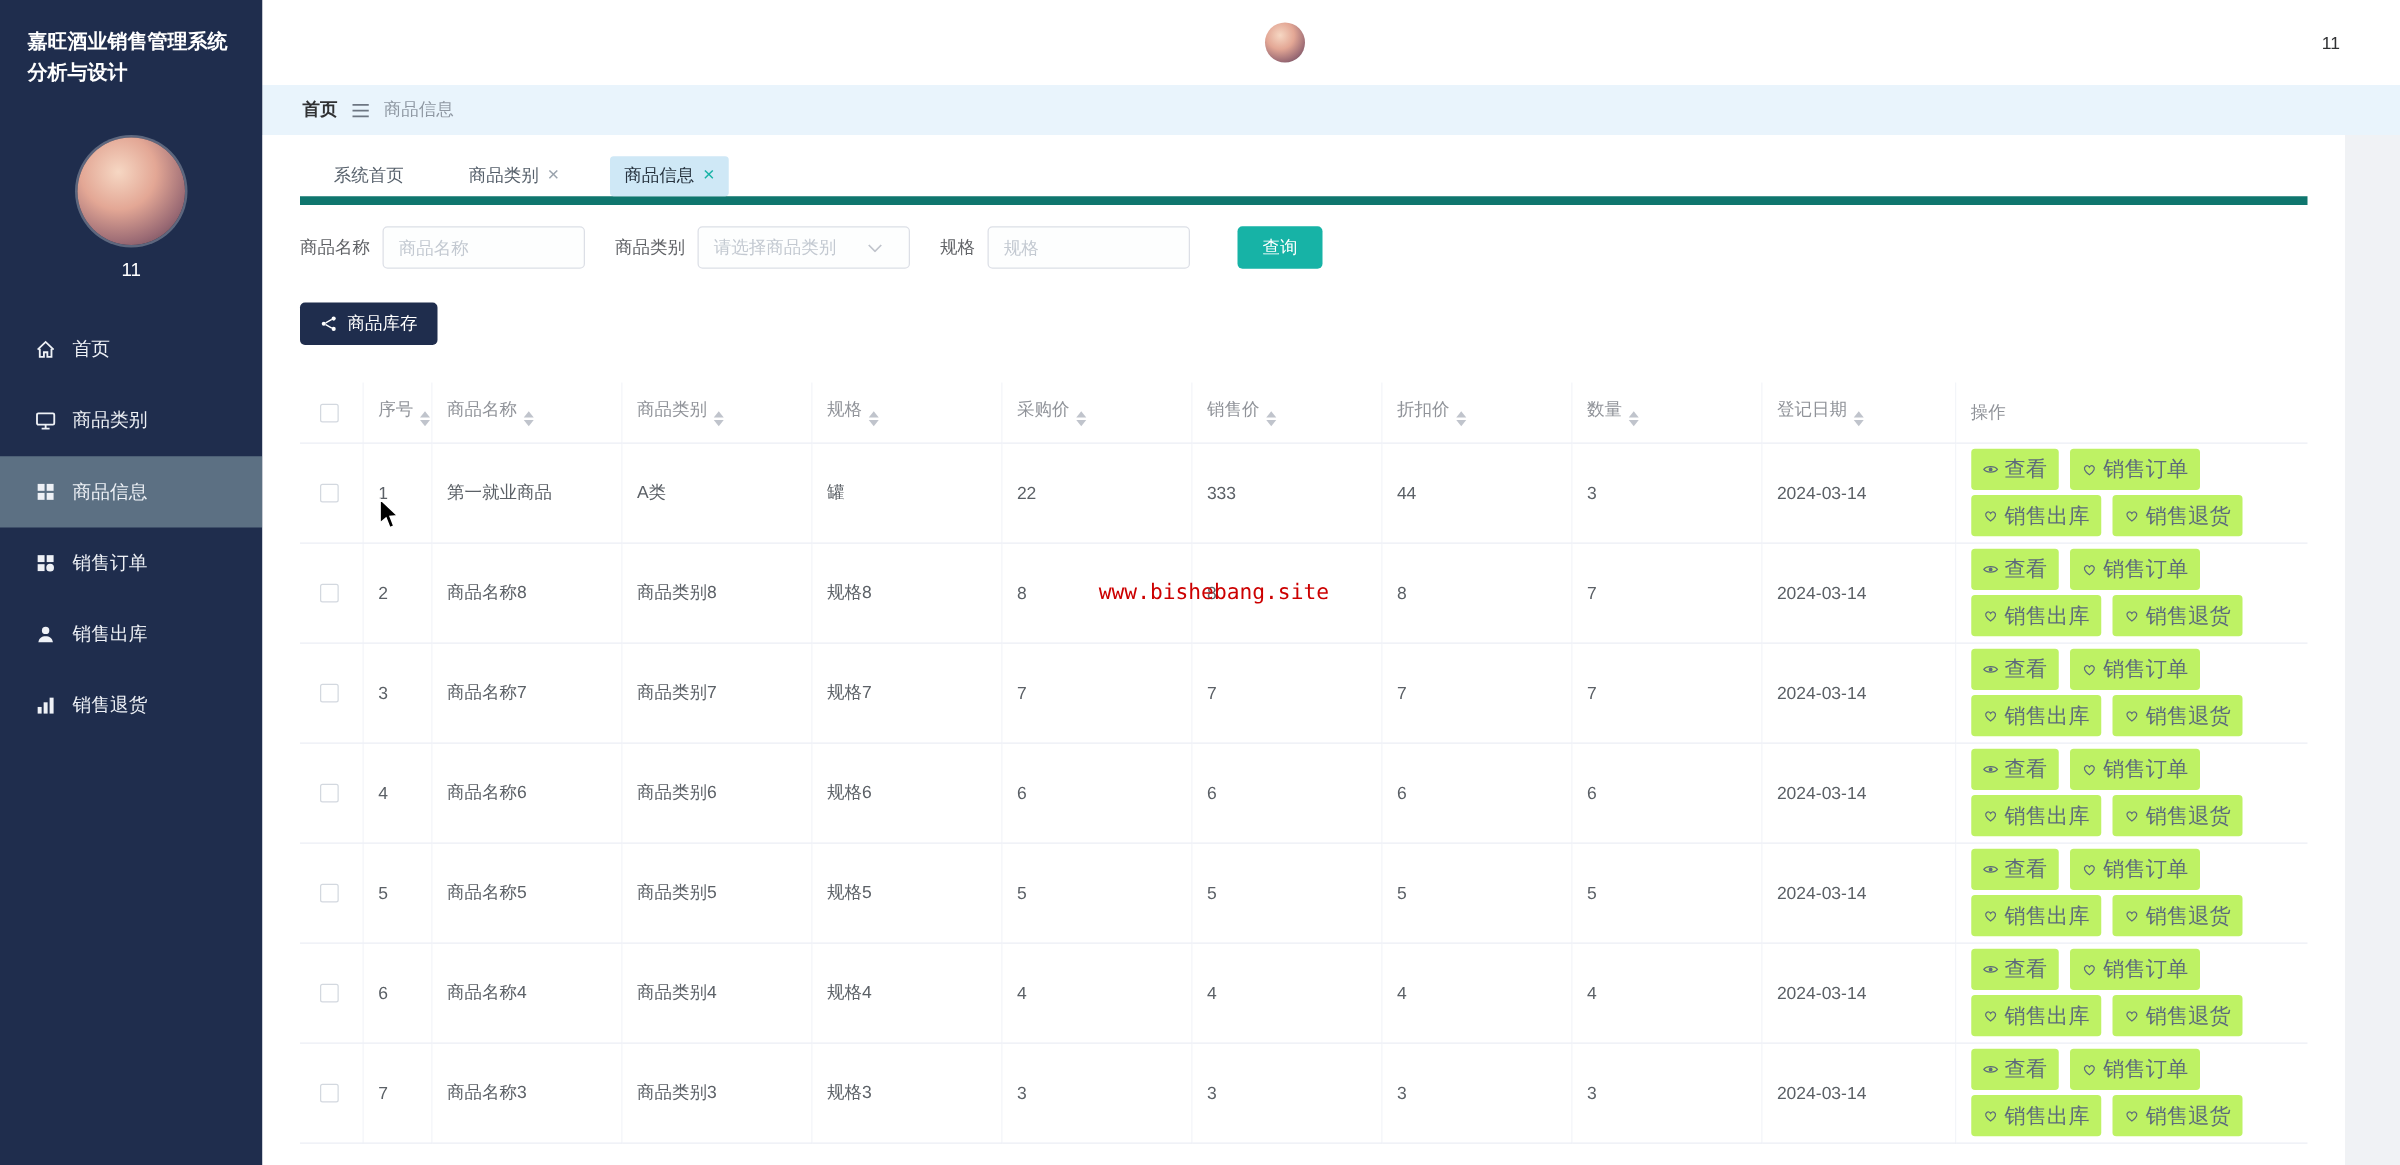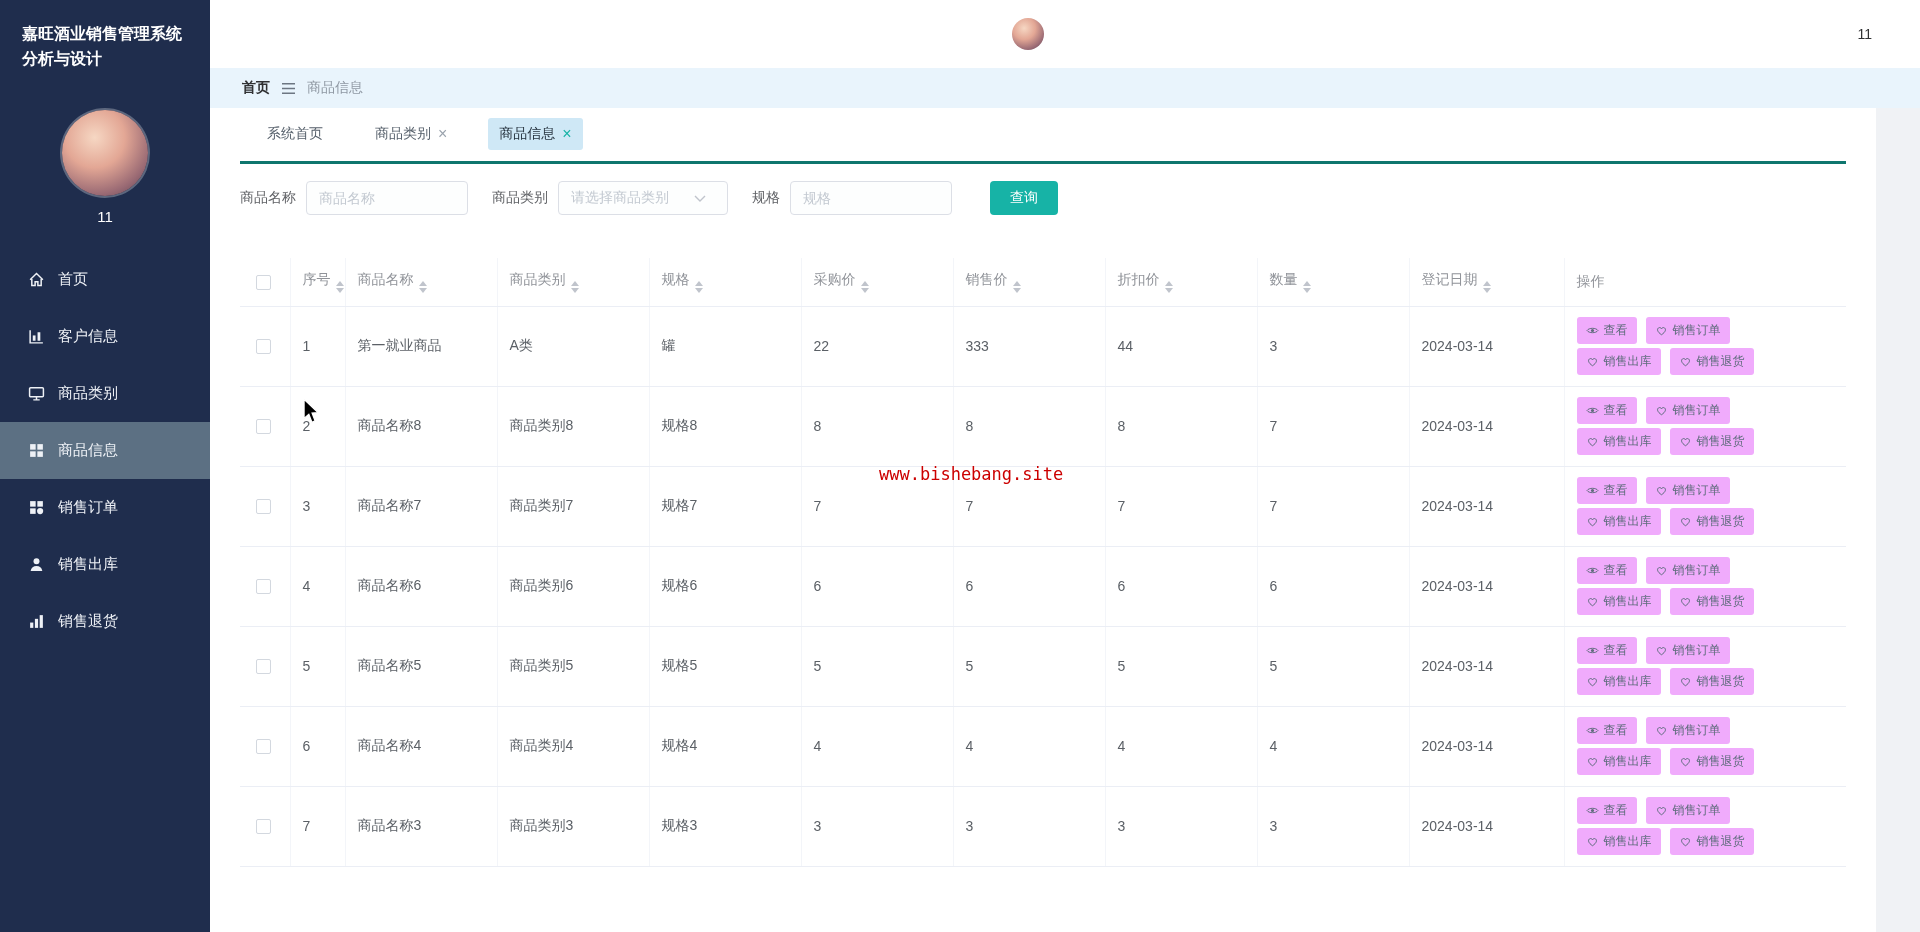--- a/index.html
+++ b/index.html
@@ -30,21 +30,21 @@
   .breadcrumb-bar{height:40px;background:#e9f4fc;display:flex;align-items:center;gap:11px;padding-left:32px;font-size:14px}
   .bc-home{color:#303133;font-weight:bold;cursor:pointer}
   .bc-icon{display:inline-flex;color:#6d7682}
   .bc-icon svg{width:15px;height:13px;display:block}
   .bc-current{color:#8f98a3}
 
   .content{flex:1;background:#f0f2f5;overflow:hidden}
   .card{background:#fff;margin-right:44px;height:100%;padding:10px 30px 0 30px}
 
   
-  .tabs{display:flex;align-items:flex-start;gap:30px;height:46px;padding-left:16px;border-bottom:3px solid #0f766e}
+  .tabs{display:flex;align-items:flex-end;gap:30px;height:46px;padding-left:16px;border-bottom:7px solid #0f766e}
   .tab{display:flex;align-items:center;gap:7px;font-size:14px;color:#56606b;padding:7px 11px;border-radius:3px;cursor:pointer;white-space:nowrap}
   .tab.active{background:#cfe8f6;color:#26323e}
   .tab-close{color:#9aa3ad;font-size:16px;line-height:1;cursor:pointer}
   .tab.active .tab-close{color:#17b3a6}
 
   
   .filters{display:flex;align-items:center;padding:17px 0 15px 0}
   .filters label{color:#606266;margin:0 10px 0 0;white-space:nowrap}
   .filters label + *{margin-right:24px}
   .f-input{width:162px;height:34px;border:1px solid #dcdfe6;border-radius:4px;padding:0 12px;font-size:14px;color:#606266;outline:none;font-family:inherit;background:#fdfefe}
@@ -66,21 +66,21 @@
   th:last-child,td:last-child{border-right:none}
   th{height:48px;color:#909399;font-size:14px;font-weight:normal}
   td{height:80px;font-size:14px;color:#5b6066}
   .col-check{padding-left:16px}
   input[type=checkbox]{appearance:none;-webkit-appearance:none;width:15px;height:15px;border:1px solid #d3d8df;border-radius:2px;background:#fff;cursor:pointer;vertical-align:middle}
   .caret{display:inline-flex;flex-direction:column;margin-left:5px;vertical-align:-2px;cursor:pointer}
   .caret b{display:block;width:0;height:0}
   .caret .up{border-left:4px solid transparent;border-right:4px solid transparent;border-bottom:5px solid #c0c4cc;margin-bottom:2px}
   .caret .down{border-left:4px solid transparent;border-right:4px solid transparent;border-top:5px solid #c0c4cc}
   .actions .act-line{display:flex;gap:9px;margin:4px 0}
-  .act-btn{display:inline-flex;align-items:center;gap:5px;background:#f0abfc;border:none;border-radius:3px;padding:5px 9px;font-size:12px;color:#5d6b7b;cursor:pointer;font-family:inherit;white-space:nowrap}
+  .act-btn{display:inline-flex;align-items:center;gap:5px;background:#bef264;border:none;border-radius:3px;padding:5px 9px;font-size:17px;color:#5d6b7b;cursor:pointer;font-family:inherit;white-space:nowrap}
   .act-btn .icon{display:inline-flex}
   .act-btn svg{width:13px;height:13px}
 
   
   .watermark{position:absolute;left:879px;top:464px;color:#cc0000;font-family:"DejaVu Sans Mono","Liberation Mono",monospace;font-size:17px;font-weight:normal;z-index:40;pointer-events:none}
   .cursor{position:absolute;left:303px;top:398px;width:18px;height:26px;z-index:50;pointer-events:none}
 </style>
 </head>
 <body>
 
@@ -98,30 +98,20 @@
             <svg viewBox="0 0 16 16">
               <path d="M2 8.2 8 2.4l6 5.8" fill="none" stroke="currentColor" stroke-width="1.4"></path>
               <path d="M3.6 7.5V13.6h3.1v-3.4h2.6v3.4h3.1V7.5" fill="none" stroke="currentColor" stroke-width="1.4"></path>
             </svg>
           </span>
           <span>首页</span>
         </div>
         <div class="side-item">
           <span class="icon">
             <svg viewBox="0 0 16 16">
-              <path d="M2 2v12h12" fill="none" stroke="currentColor" stroke-width="1.4"></path>
-              <rect x="4.5" y="7" width="2.6" height="5" fill="currentColor"></rect>
-              <rect x="9" y="4" width="2.6" height="8" fill="currentColor"></rect>
-            </svg>
-          </span>
-          <span>客户信息</span>
-        </div>
-        <div class="side-item">
-          <span class="icon">
-            <svg viewBox="0 0 16 16">
               <rect x="1.5" y="2.5" width="13" height="8.5" rx="1" fill="none" stroke="currentColor" stroke-width="1.4"></rect>
               <path d="M8 11v2.5M5 14h6" stroke="currentColor" stroke-width="1.4" fill="none"></path>
             </svg>
           </span>
           <span>商品类别</span>
         </div>
         <div class="side-item active">
           <span class="icon">
             <svg viewBox="0 0 16 16">
               <rect x="2" y="2" width="5.2" height="5.2" fill="currentColor"></rect>
@@ -209,20 +199,33 @@
               <svg viewBox="0 0 12 7">
                   <path d="M1 1l5 5 5-5" fill="none" stroke="currentColor" stroke-width="1.4"></path>
                 </svg>
             </span>
           </div>
           <label>规格</label>
           <input class="f-input" placeholder="规格" style="">
           <button class="query-btn">查询</button>
         </div>
 
+        <div class="toolbar">
+          <button class="stock-btn">
+            <span class="icon">
+              <svg viewBox="0 0 16 16">
+                  <circle cx="12.5" cy="3.3" r="1.9" fill="currentColor"></circle>
+                  <circle cx="3.5" cy="8" r="1.9" fill="currentColor"></circle>
+                  <circle cx="12.5" cy="12.7" r="1.9" fill="currentColor"></circle>
+                  <path d="M5.2 7.2 10.8 4M5.2 8.8 10.8 12" stroke="currentColor" stroke-width="1.3" fill="none"></path>
+                </svg>
+            </span>
+            <span>商品库存</span>
+          </button>
+        </div>
 
         <table>
           <colgroup>
             <col style="width:50px">
               <col style="width:55px">
               <col style="width:152px">
               <col style="width:152px">
             <col style="width:152px">
               <col style="width:152px">
               <col style="width:152px">

